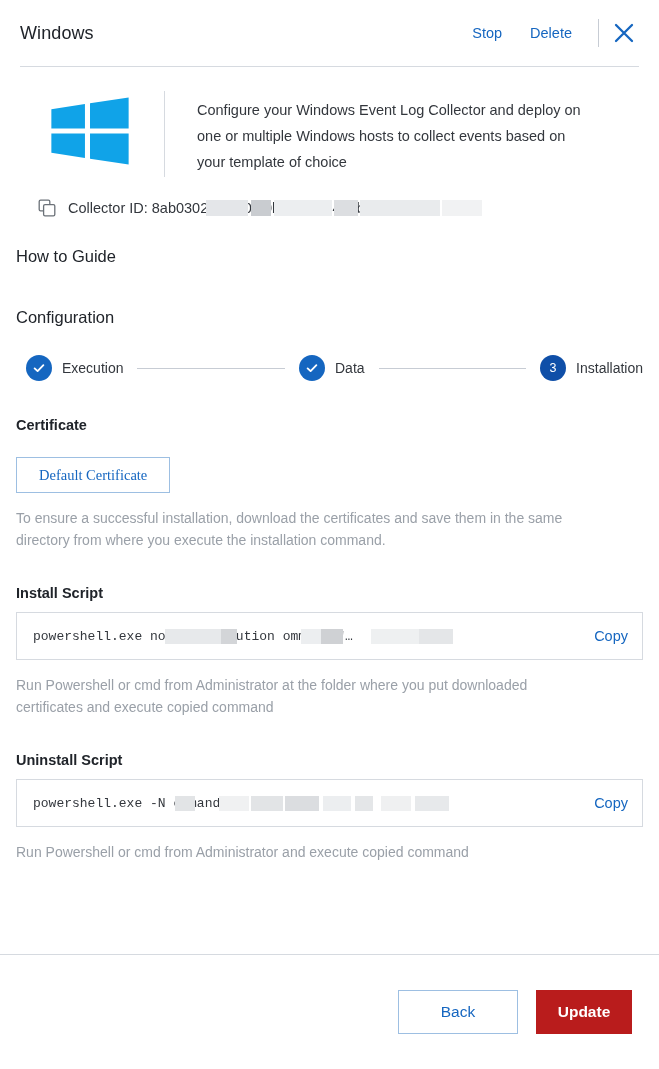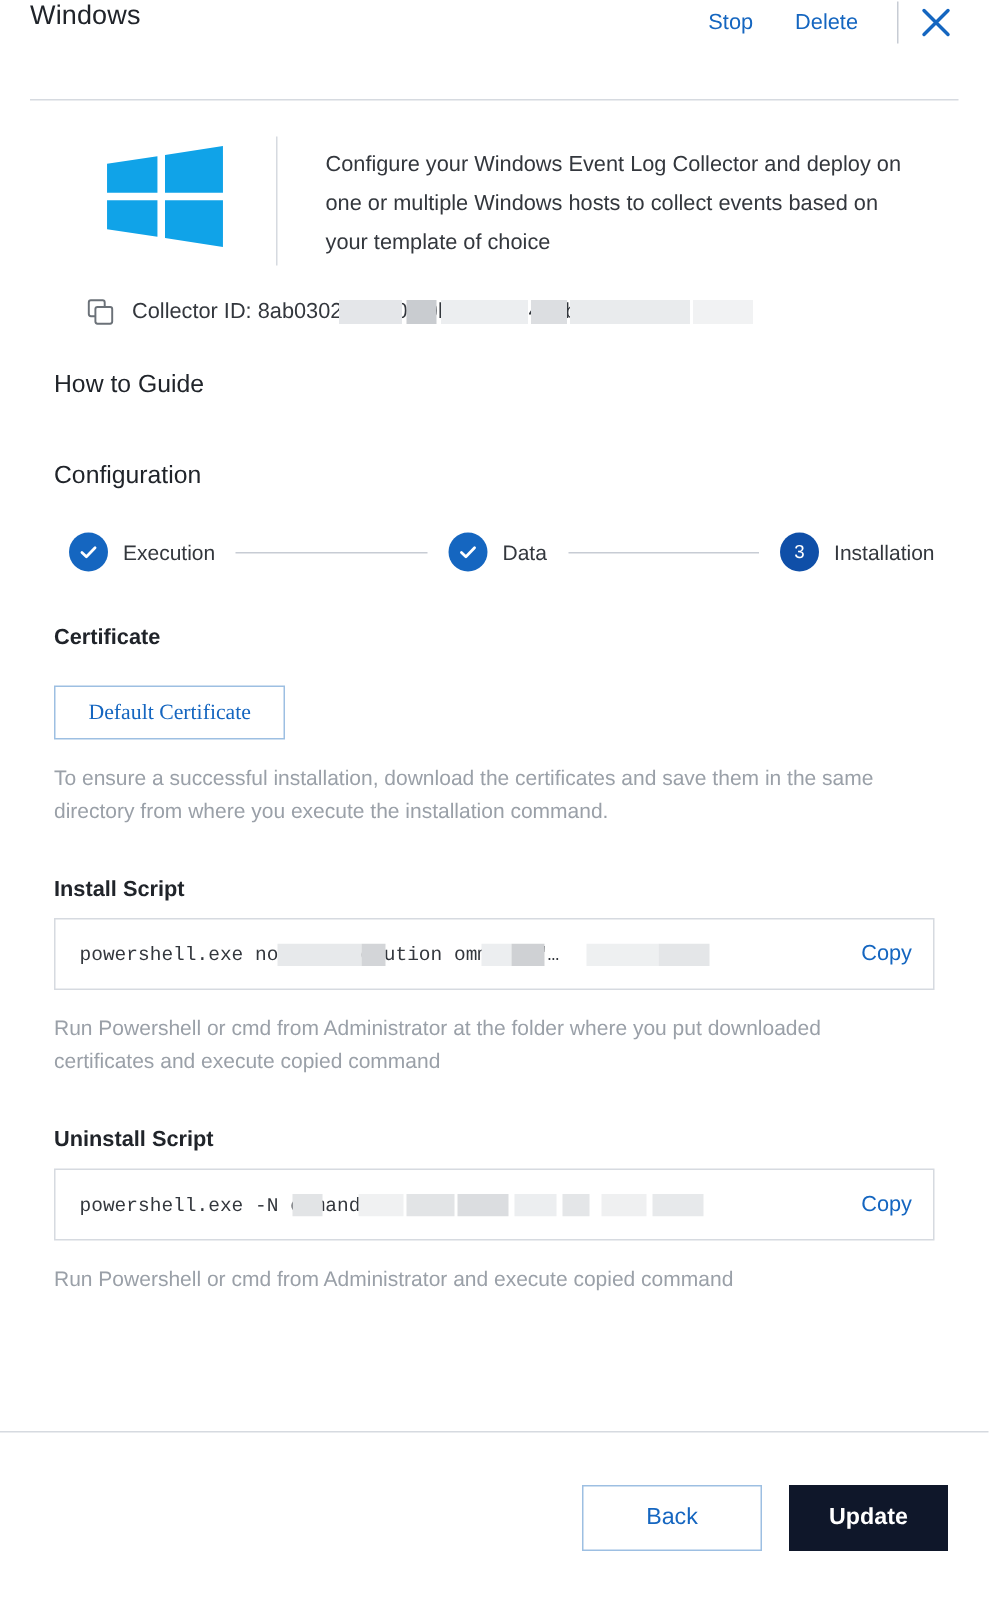--- a/index.html
+++ b/index.html
@@ -21,21 +21,21 @@
     background: #ffffff;
     display: flex;
     flex-direction: column;
   }
 
   
   .header {
     height: 66px;
     flex: 0 0 66px;
     display: flex;
-    align-items: flex-start;
+    align-items: center;
     padding: 0 18px 0 20px;
     box-sizing: border-box;
   }
   .header-title {
     font-size: 18px;
     color: #20242a;
     font-weight: 400;
     letter-spacing: .1px;
   }
   .header-actions {
@@ -70,21 +70,21 @@
   .header-divider {
     height: 1px;
     background: #d6dae0;
     margin: 0 20px;
     flex: 0 0 1px;
   }
 
   
   .body {
     flex: 1 1 auto;
-    padding: 0 36px;
+    padding: 0 16px;
     box-sizing: border-box;
     overflow: hidden;
   }
 
   .intro {
     display: flex;
     align-items: stretch;
     padding-top: 22px;
     padding-bottom: 6px;
   }
@@ -263,24 +263,24 @@
     width: 120px;
     height: 44px;
     border: 1px solid #9dbfe2;
     background: #fff;
     color: #1566c0;
     font-size: 15.5px;
     font-family: Liberation Sans, sans-serif;
     cursor: pointer;
   }
   .btn-update {
-    width: 106px;
+    width: 96px;
     height: 44px;
     border: none;
-    background: #0f172a;
+    background: #b91c1c;
     color: #fff;
     font-size: 15.5px;
     font-weight: bold;
     font-family: "Liberation Sans", sans-serif;
     cursor: pointer;
   }
 </style>
 </head>
 <body>
 

